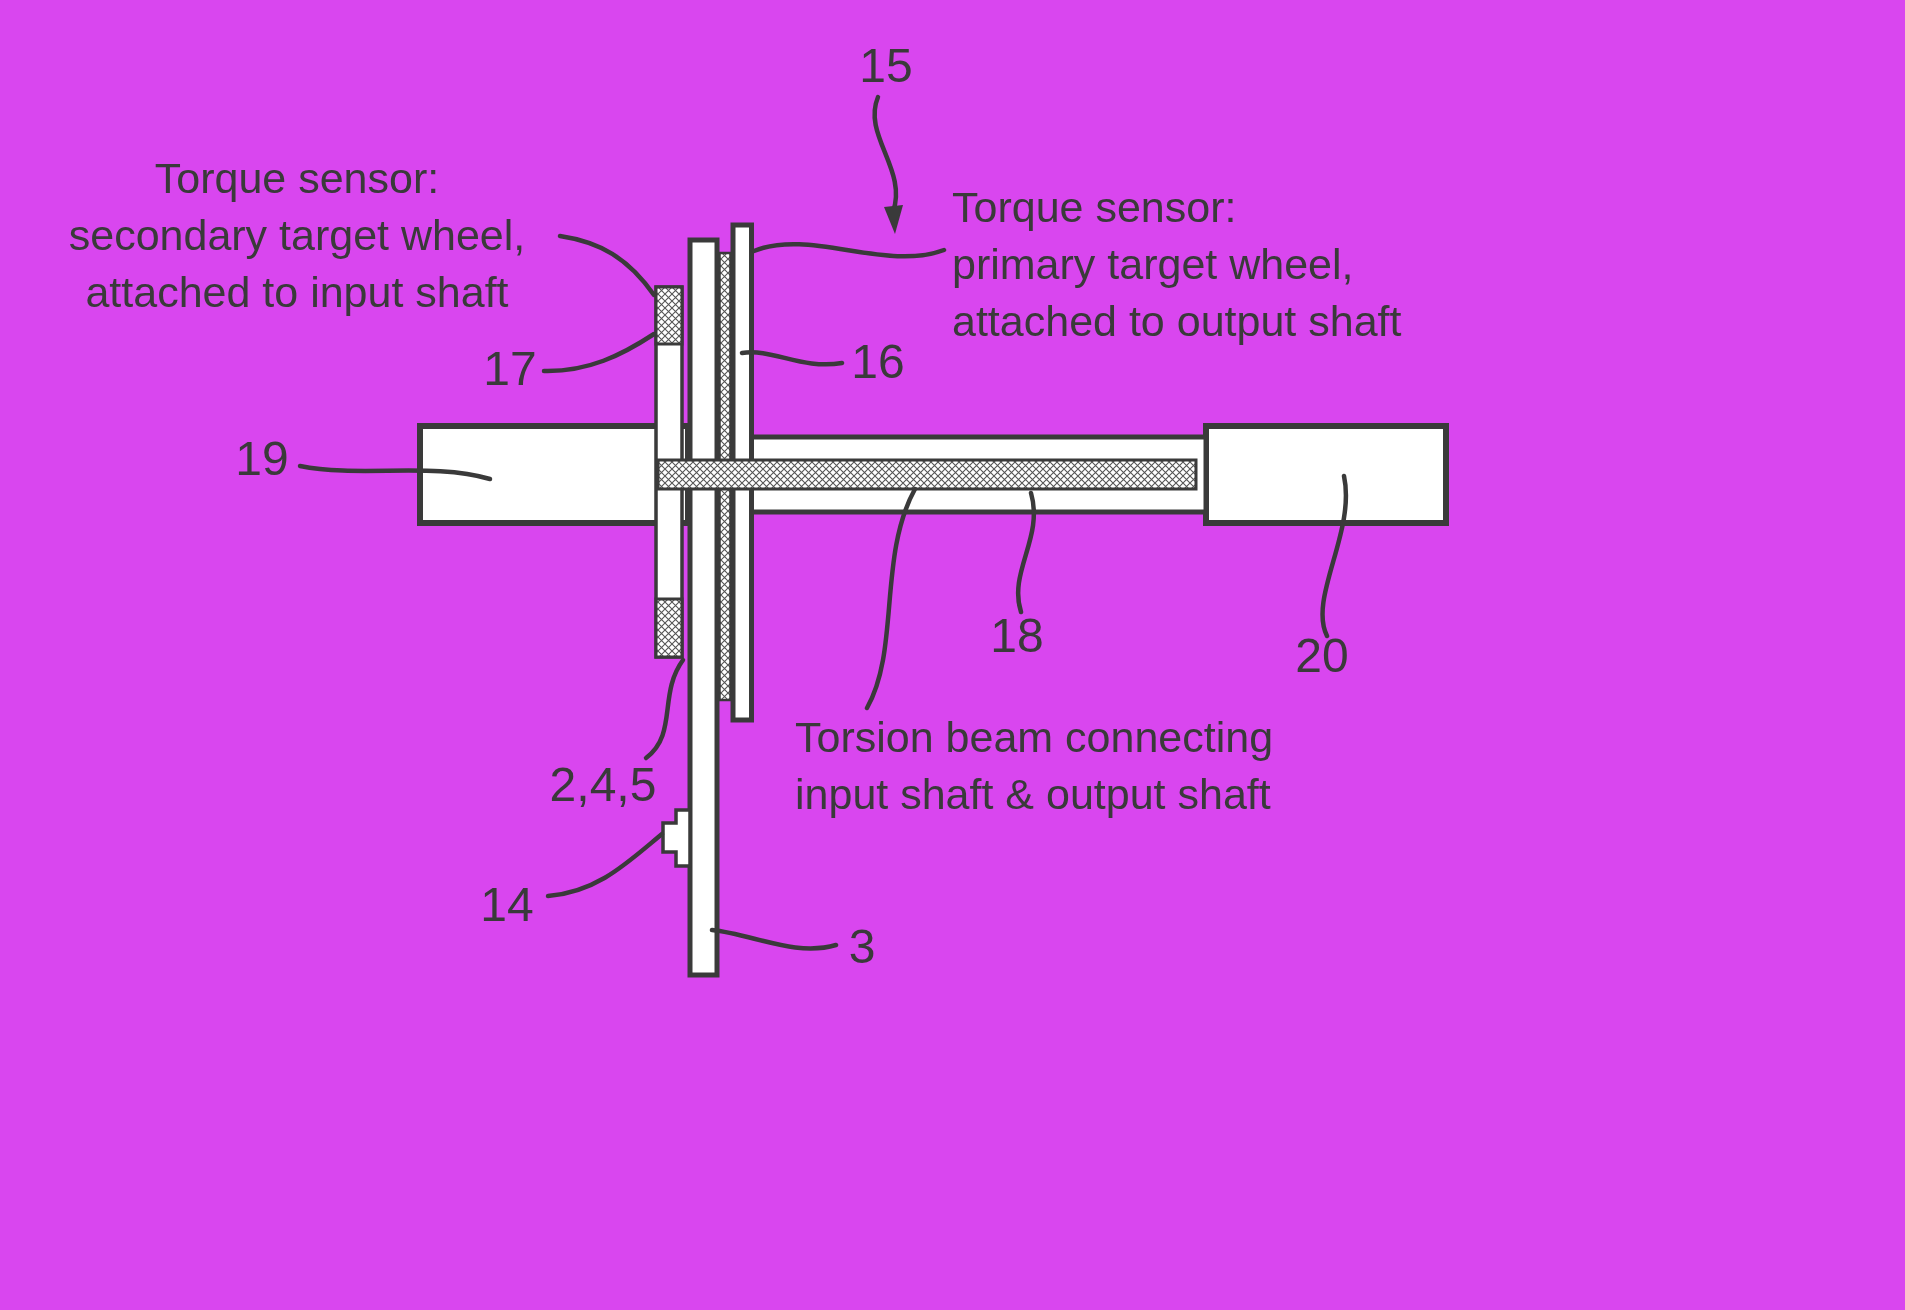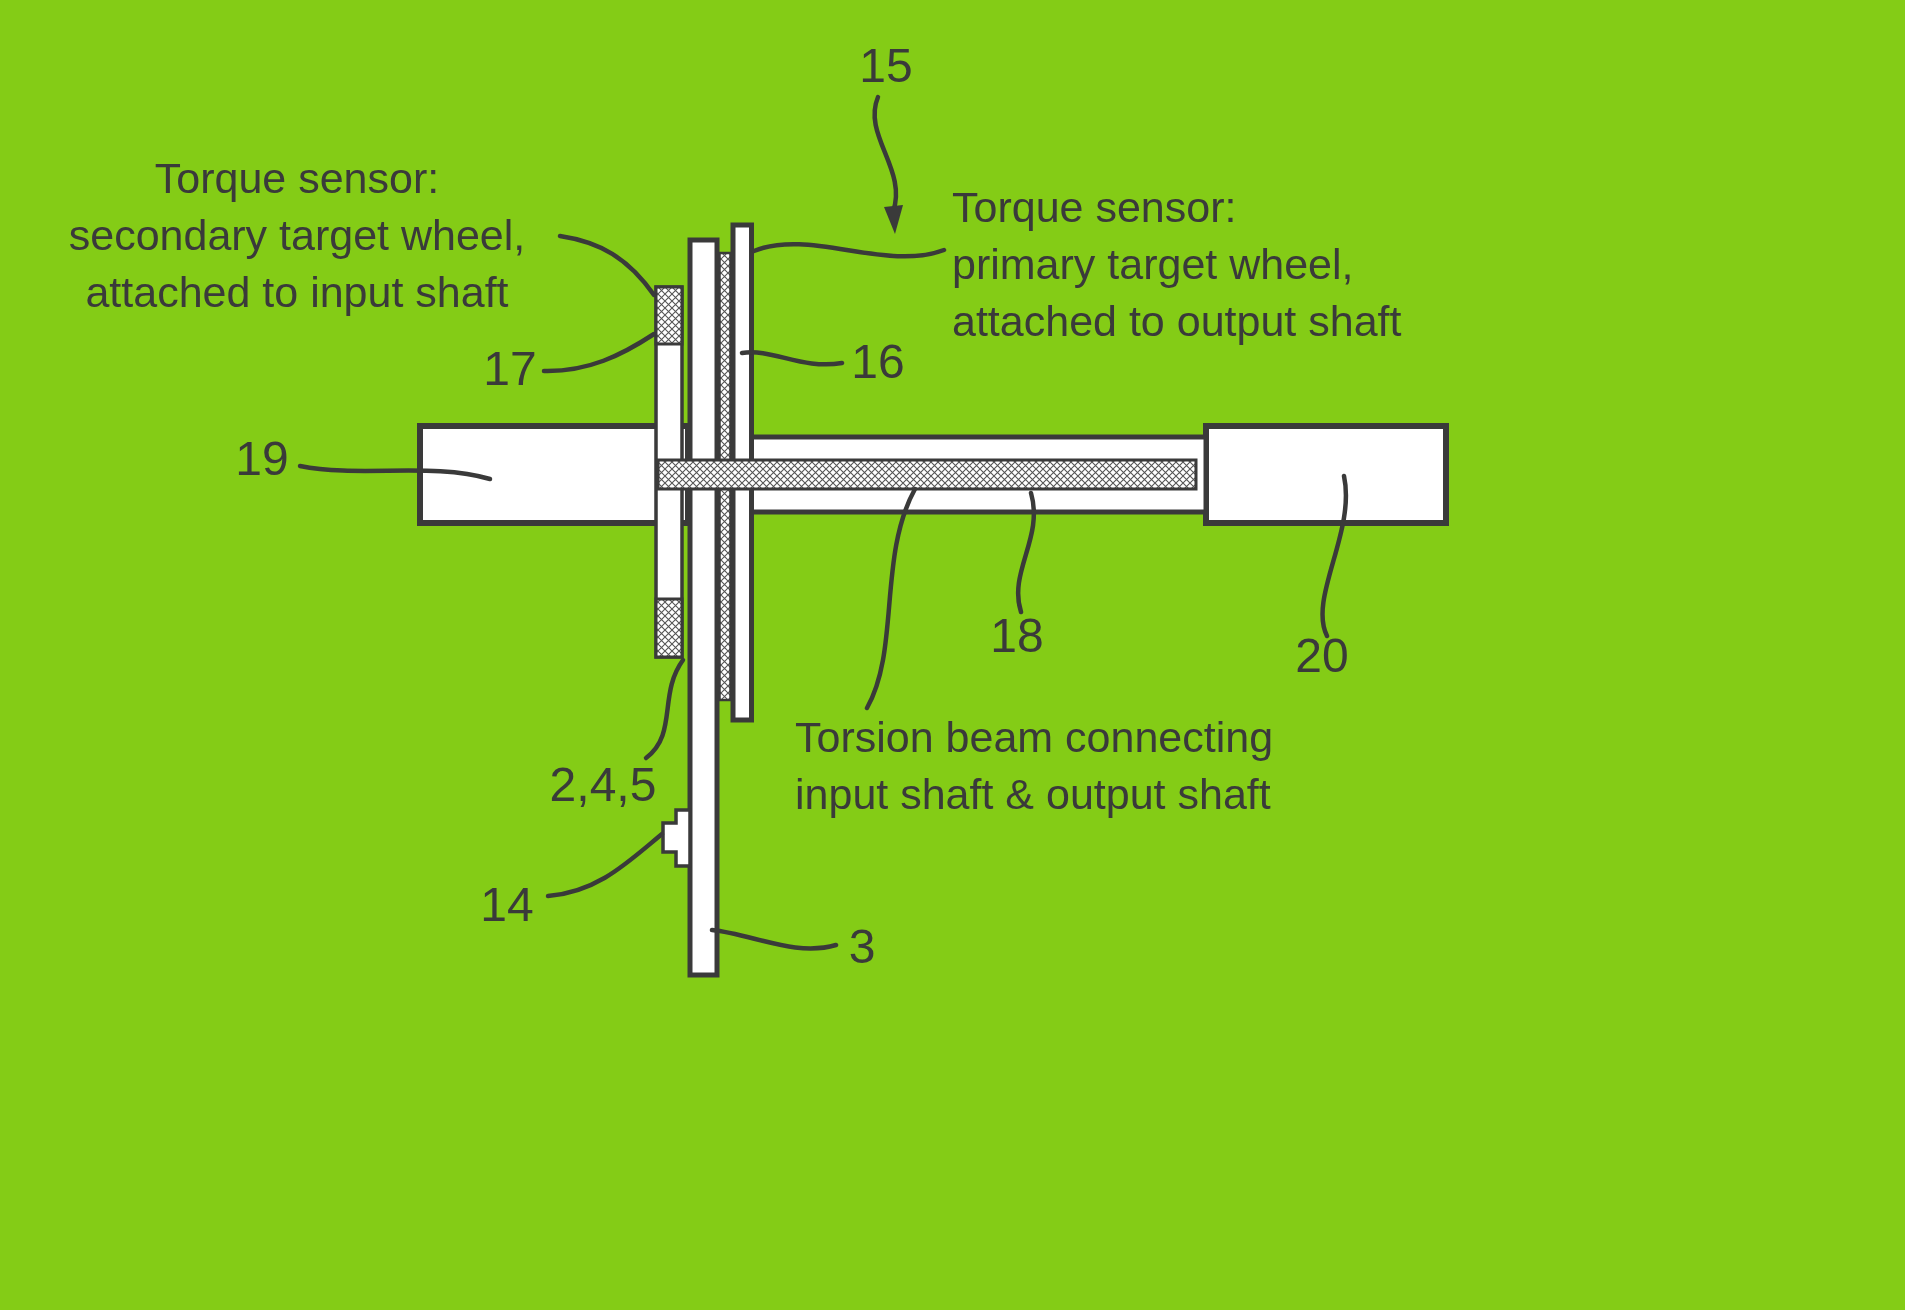--- a/index.html
+++ b/index.html
@@ -4,21 +4,21 @@
 <style>
   html, body {
     margin: 0;
     padding: 0;
     background: #ffffff;
   }
   .stage {
     position: relative;
     width: 1905px;
     height: 1310px;
-    background: #84cc16;
+    background: #d946ef;
     overflow: hidden;
   }
   svg text {
     font-family: "Liberation Sans", "DejaVu Sans", sans-serif;
     fill: #3a3a3a;
   }
   .num { font-size: 48px; }
   .ann { font-size: 43px; }
 </style>
 </head>

